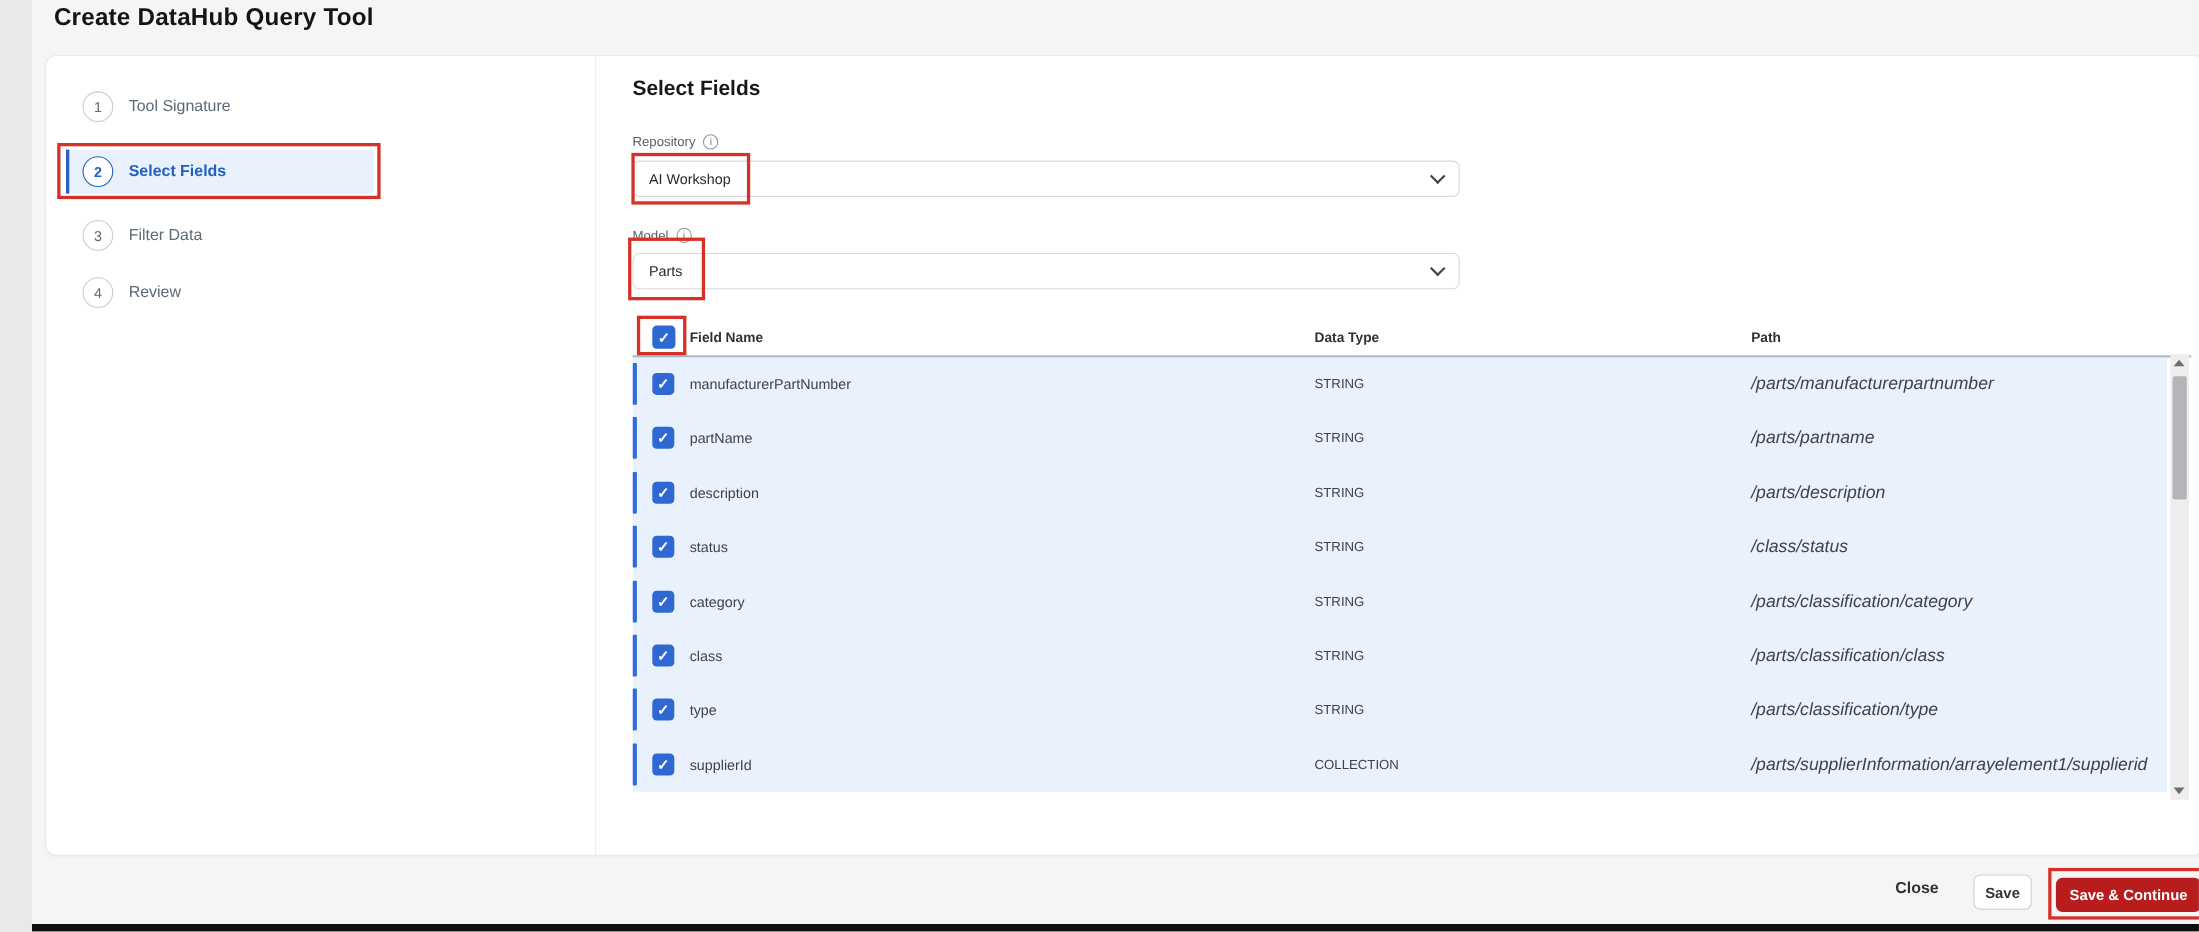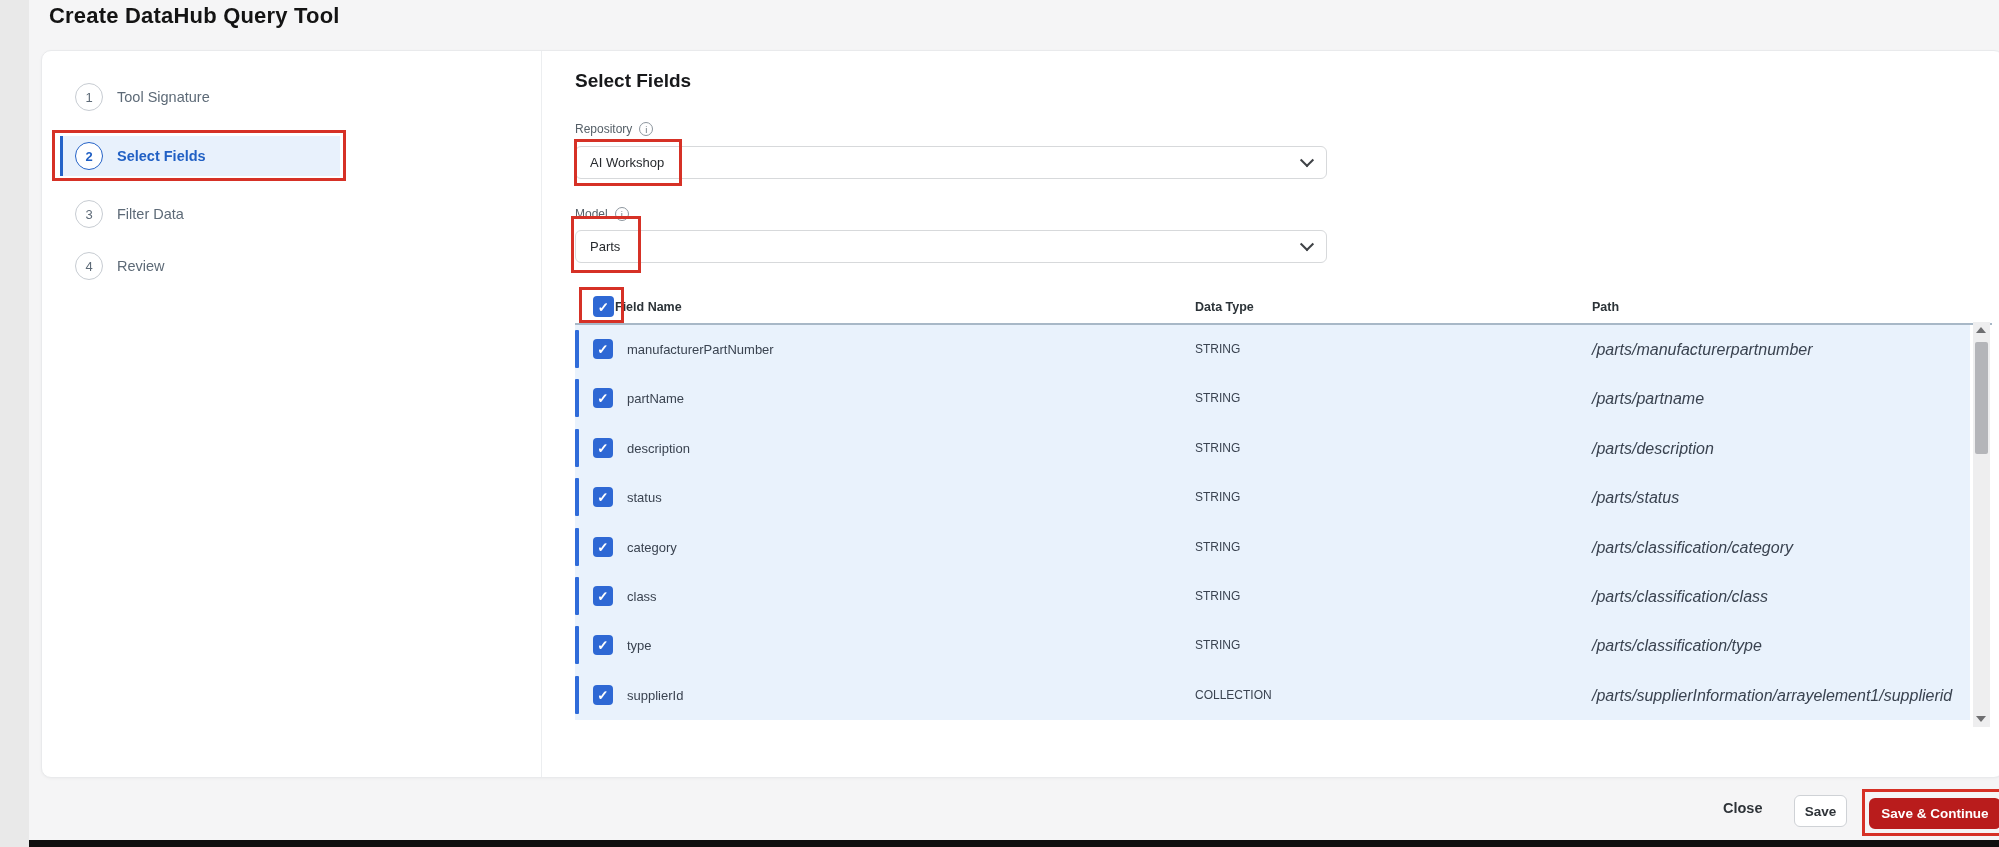--- a/index.html
+++ b/index.html
@@ -44,21 +44,21 @@
         font-weight:700; display:flex; align-items:center; justify-content:center; cursor:pointer; }
   .cb-h { position:absolute; left:18px; top:5px; width:21px; height:21px; }
   .tbody { position:absolute; top:34px; left:0; width:1395px; height:395px; overflow:hidden; }
   .trow { position:relative; height:49.4px; background:#e9f2fc; }
   .trow .bar { position:absolute; left:0; top:5px; width:4px; height:38px; background:#2f6bd9; border-radius:1px; }
   .trow .cb { position:absolute; left:18px; top:14px; }
   .trow .cell { position:absolute; top:0; line-height:49.4px; color:#3a4350; white-space:nowrap; }
   .c-name { left:52px; font-size:13px; }
   .c-type { left:620px; font-size:12px; }
   .c-path { left:1017px; font-size:16px;font-style:italic; }
-  .h-name { left:40px; } .h-type { left:620px; } .h-path { left:1017px; }
+  .h-name { left:52px; } .h-type { left:620px; } .h-path { left:1017px; }
 
   
   .sbar { position:absolute; left:1944px; top:322px; width:17px; height:405px; background:#eeeeef; }
   .sb-up, .sb-down { position:absolute; left:3px; width:0; height:0; border-left:5.5px solid transparent;
                      border-right:5.5px solid transparent; cursor:pointer; }
   .sb-up { top:5px; border-bottom:6px solid #6e6e70; }
   .sb-down { bottom:5px; border-top:6px solid #6e6e70; }
   .sb-thumb { position:absolute; left:2px; top:20px; width:13px; height:112px; background:#b4b5b9; border-radius:2px; cursor:grab; }
 
   
@@ -157,21 +157,21 @@
             <span class="cb">✓</span>
             <span class="cell c-name">description</span>
             <span class="cell c-type">STRING</span>
             <span class="cell c-path">/parts/description</span>
           </div>
           <div class="trow">
             <span class="bar"></span>
             <span class="cb">✓</span>
             <span class="cell c-name">status</span>
             <span class="cell c-type">STRING</span>
-            <span class="cell c-path">/parts/status</span>
+            <span class="cell c-path">/class/status</span>
           </div>
           <div class="trow">
             <span class="bar"></span>
             <span class="cb">✓</span>
             <span class="cell c-name">category</span>
             <span class="cell c-type">STRING</span>
             <span class="cell c-path">/parts/classification/category</span>
           </div>
           <div class="trow">
             <span class="bar"></span>

